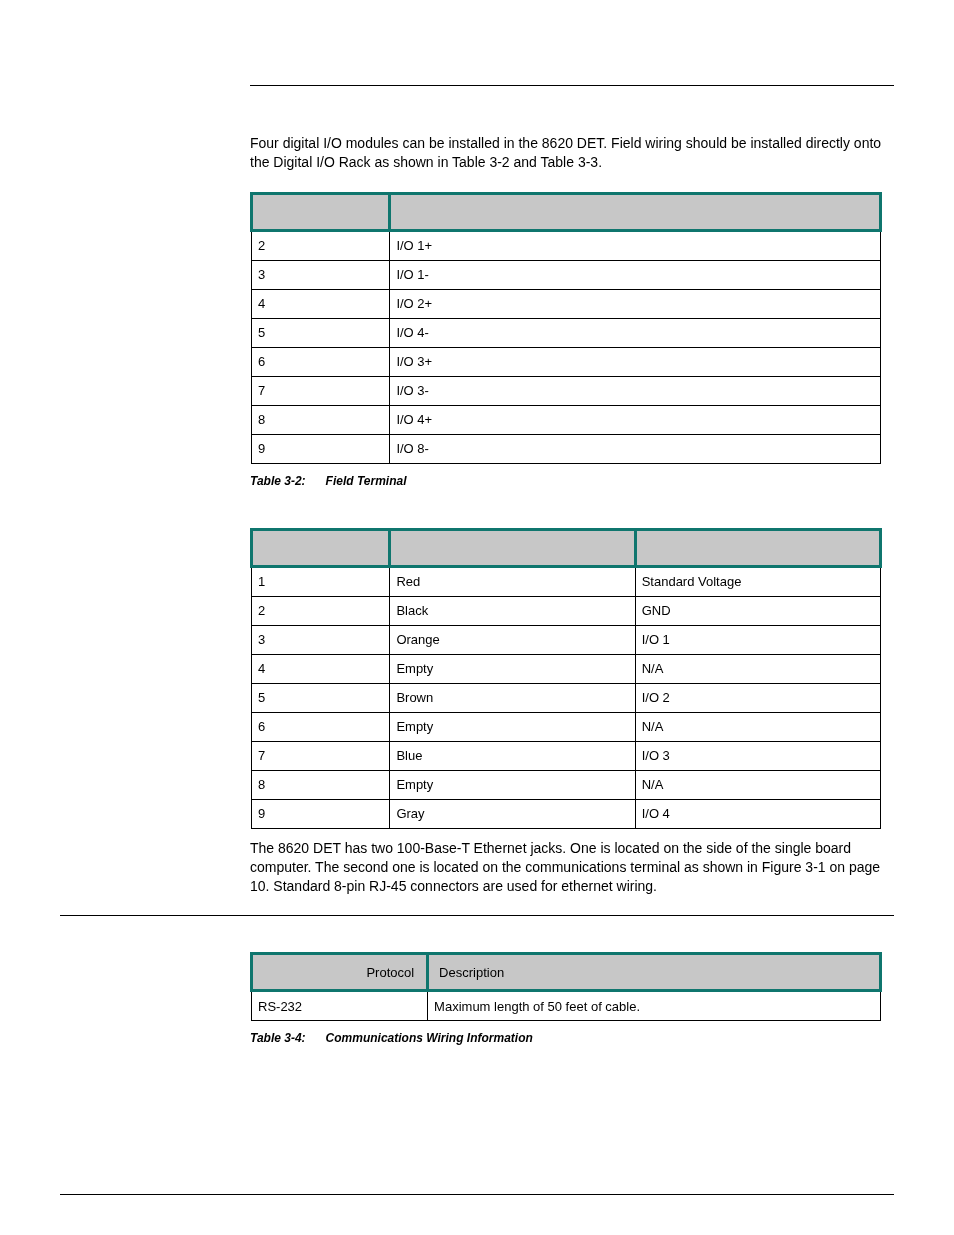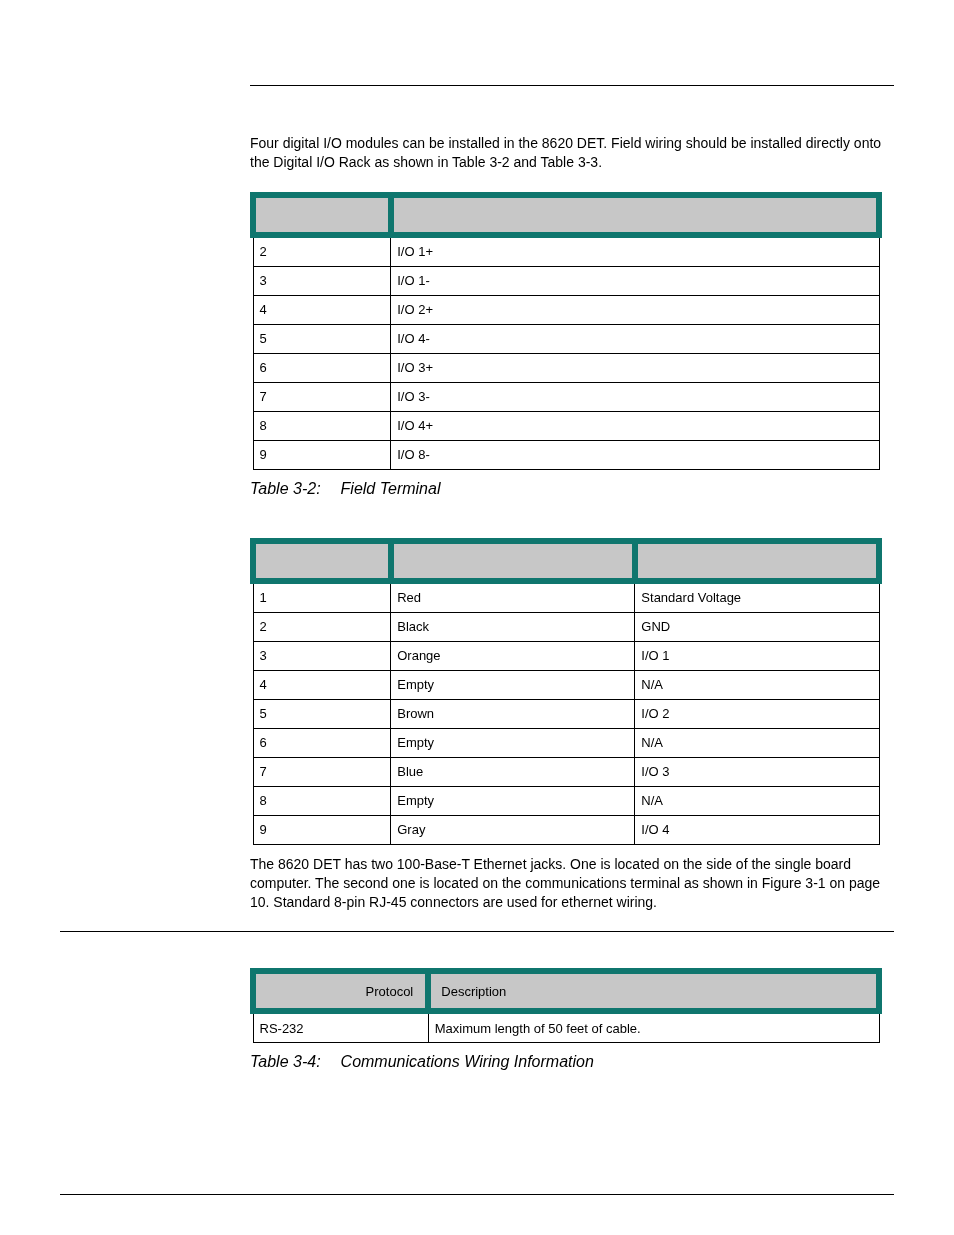--- a/index.html
+++ b/index.html
@@ -31,36 +31,37 @@
     margin: 0 0 20px 0;
   }
   table.data {
     width: 100%;
     border-collapse: collapse;
     font-size: 13px;
     margin-bottom: 10px;
   }
   table.data th {
     background: #c7c7c7;
-    border: 6px solid #0f766e;
+    border: 3px solid #0f766e;
     height: 26px;
     text-align: left;
     padding: 4px 10px;
     font-weight: 400;
   }
   table.data td {
     border: 1px solid #000;
     padding: 4px 6px;
     height: 20px;
     vertical-align: middle;
   }
   .caption {
-    font-size: 16px;
+    font-size: 12px;
     font-style: italic;
     margin: 6px 0 40px 0;
+    font-weight: bold;
   }
   .caption .gap {
     display: inline-block;
     width: 20px;
   }
   .section-rule {
     border-top: 1px solid #000;
     margin: 0 0 36px 0;
   }
   .col-narrow { width: 22%; }

